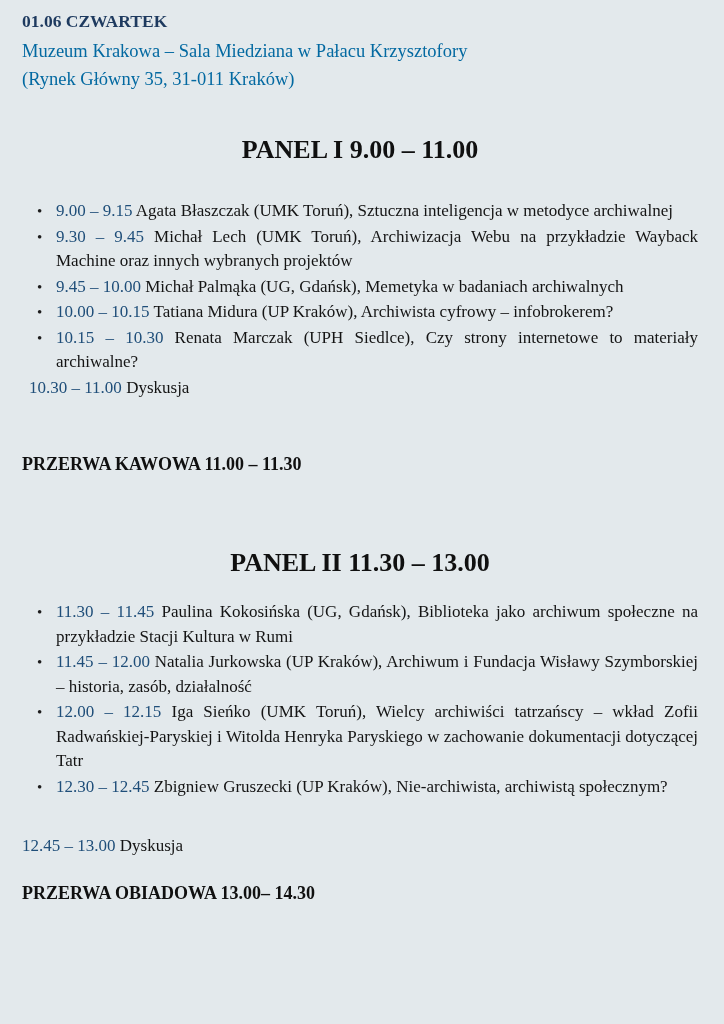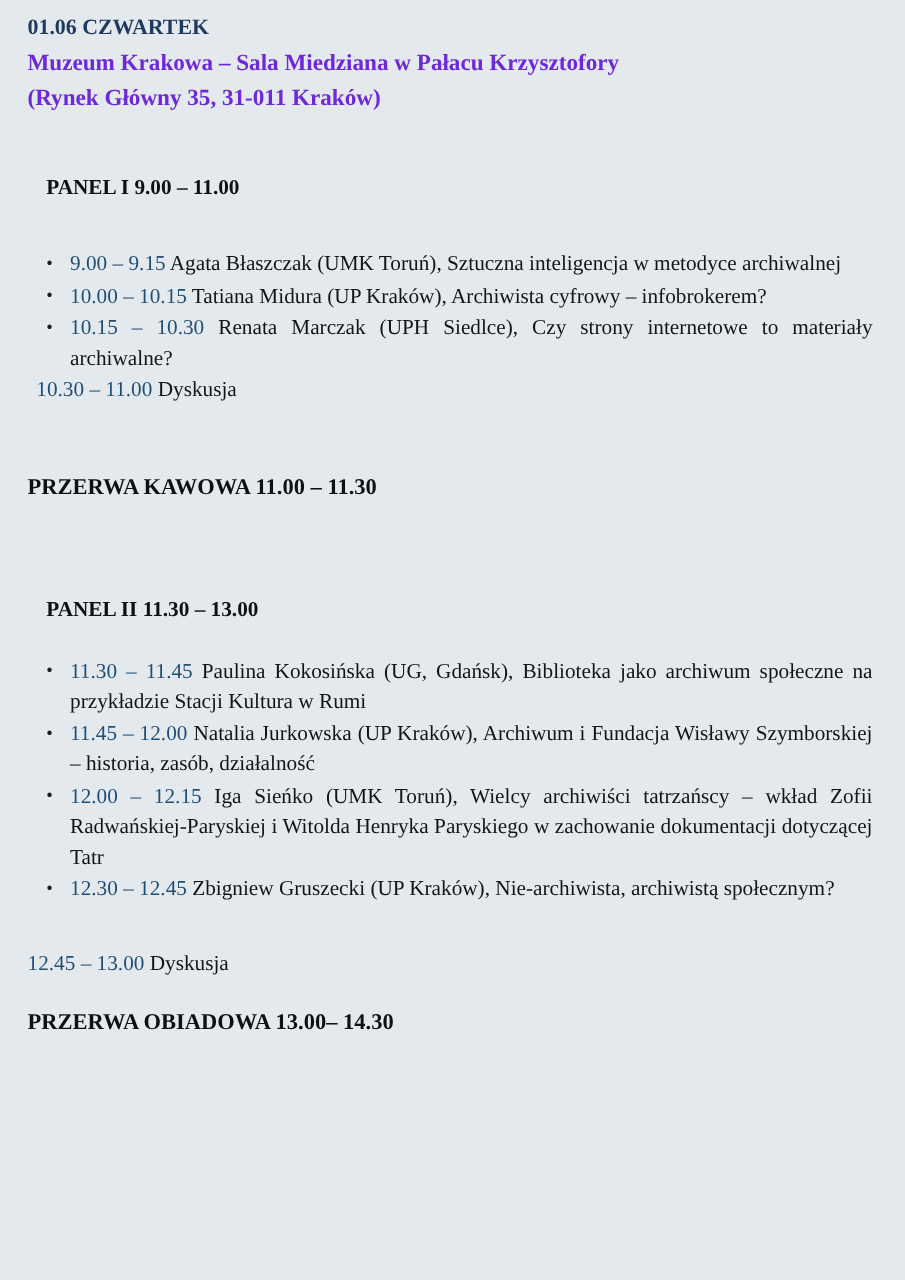--- a/index.html
+++ b/index.html
@@ -22,29 +22,30 @@
   }
   .date-heading {
     font-size: 17.5px;
     font-weight: bold;
     color: #1e3a5f;
     line-height: 24px;
     margin: 0;
   }
   .venue-line {
     font-size: 18.5px;
-    font-weight: bold;
-    color: #6d28d9;
+    font-weight: normal;
+    color: #0369a1;
     line-height: 28px;
     margin: 0;
   }
   .venue-block { margin-top: 4px; }
   .panel-title {
-    font-size: 17px;
+    font-size: 26px;
     font-weight: bold;
+    text-align: center;
     color: #101010;
     line-height: 26px;
     margin: 15px;
   }
   .panel1-title { margin-top: 44px; }
   .panel2-title { margin-top: 73px; }
   ul.session-list {
     list-style: none;
     margin: 36px 0 0 0;
     padding: 0 0 0 13px;
@@ -95,20 +96,22 @@
 
   <div class="venue-block">
     <p class="venue-line">Muzeum Krakowa – Sala Miedziana w Pałacu Krzysztofory</p>
     <p class="venue-line">(Rynek Główny 35, 31-011 Kraków)</p>
   </div>
 
   <p class="panel-title panel1-title">PANEL I 9.00 – 11.00</p>
 
   <ul class="session-list panel1-list">
     <li><span class="time">9.00 – 9.15</span> <span>Agata Błaszczak (UMK Toruń), Sztuczna inteligencja w metodyce archiwalnej</span></li>
+    <li><span class="time">9.30 – 9.45</span> <span>Michał Lech (UMK Toruń), Archiwizacja Webu na przykładzie Wayback Machine oraz innych wybranych projektów</span></li>
+    <li><span class="time">9.45 – 10.00</span> <span>Michał Palmąka (UG, Gdańsk), Memetyka w badaniach archiwalnych</span></li>
     <li><span class="time">10.00 – 10.15</span> <span>Tatiana Midura (UP Kraków), Archiwista cyfrowy – infobrokerem?</span></li>
     <li><span class="time">10.15 – 10.30</span> <span>Renata Marczak (UPH Siedlce), Czy strony internetowe to materiały archiwalne?</span></li>
   </ul>
 
   <p class="discussion-line discussion-panel1"><span class="time">10.30 – 11.00</span> <span>Dyskusja</span></p>
 
   <p class="break-heading break-coffee">PRZERWA KAWOWA 11.00 – 11.30</p>
 
   <p class="panel-title panel2-title">PANEL II 11.30 – 13.00</p>
 

